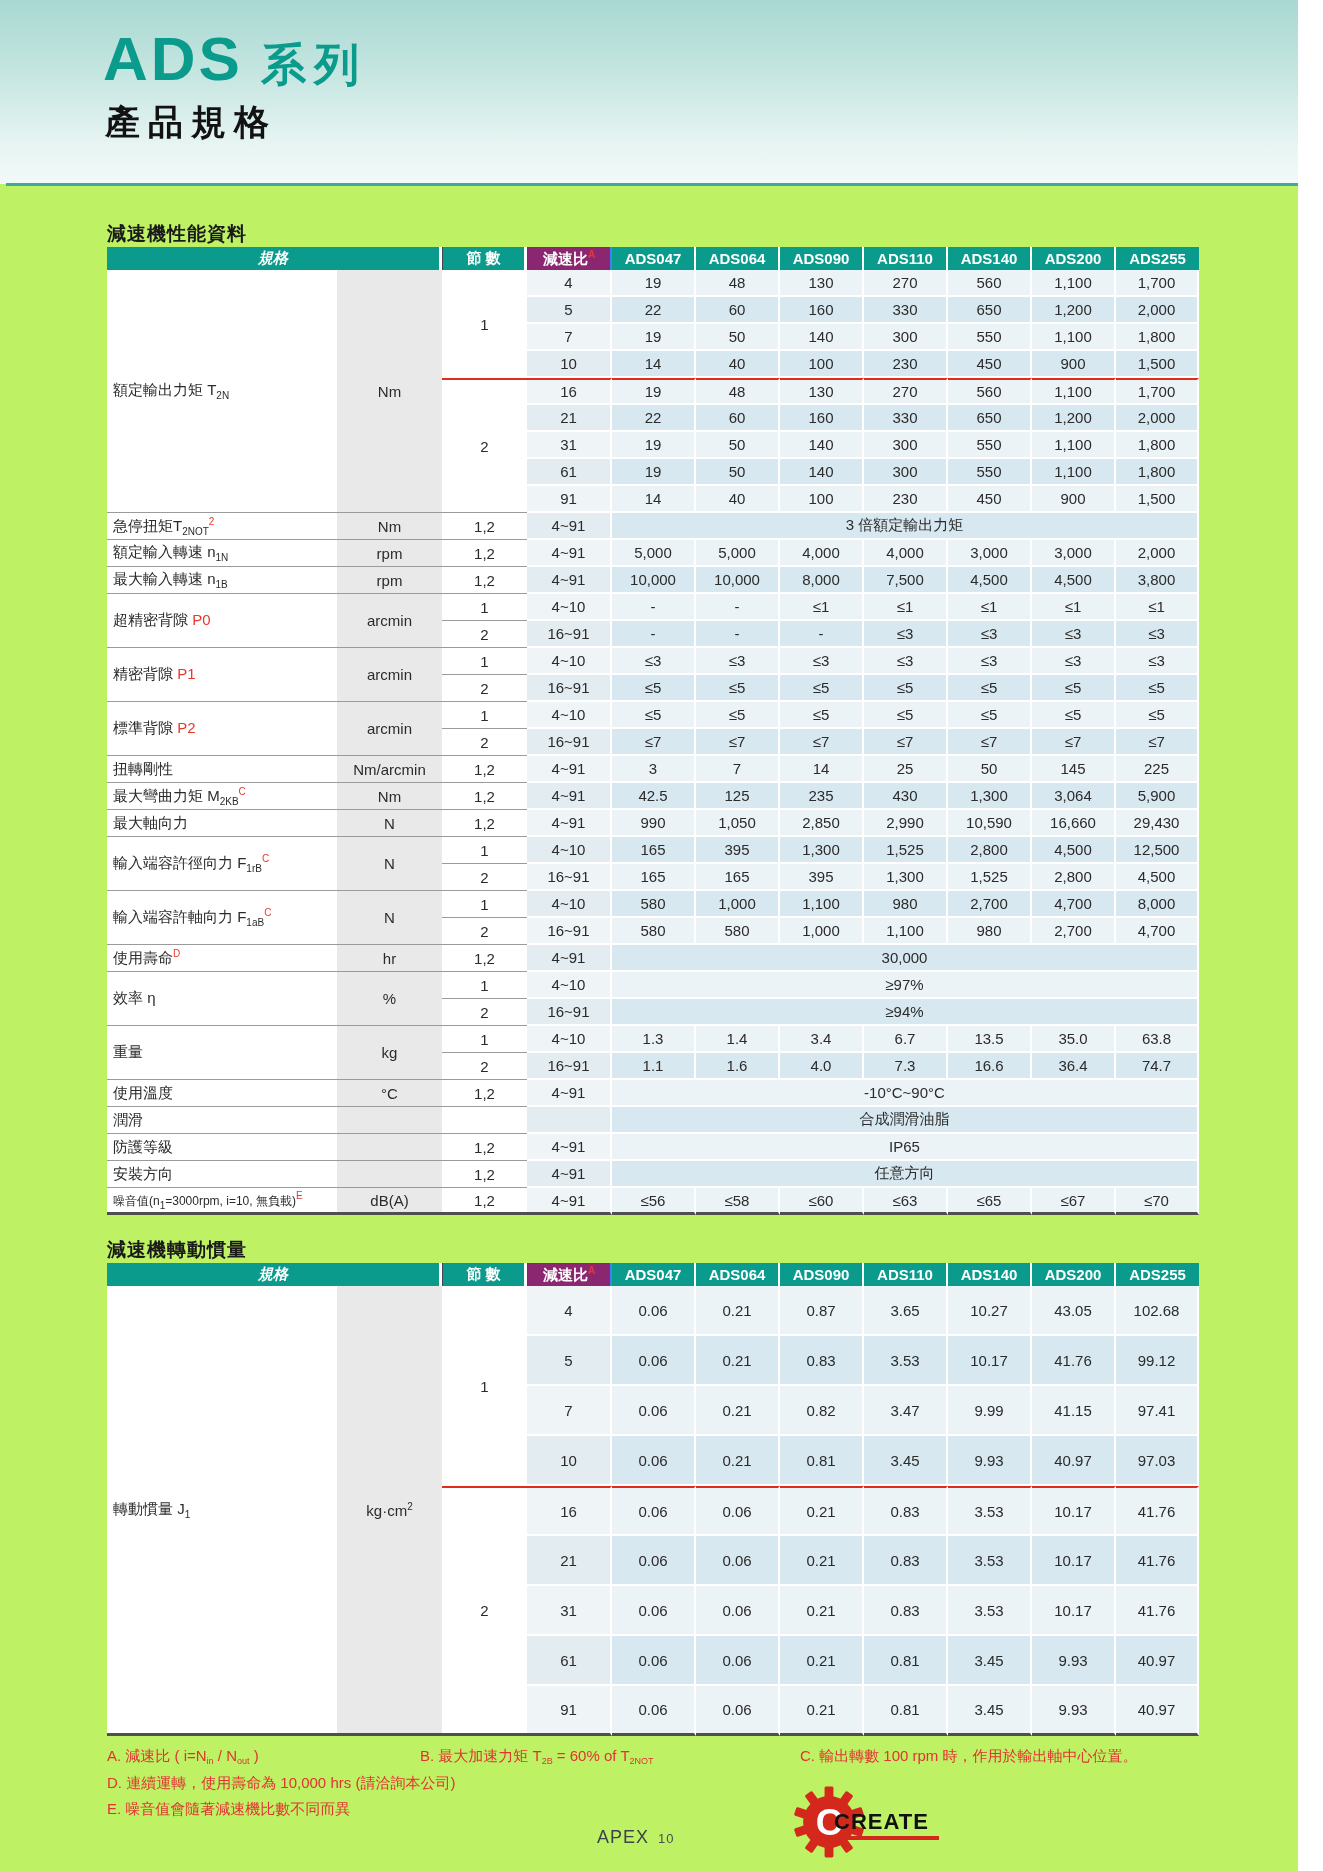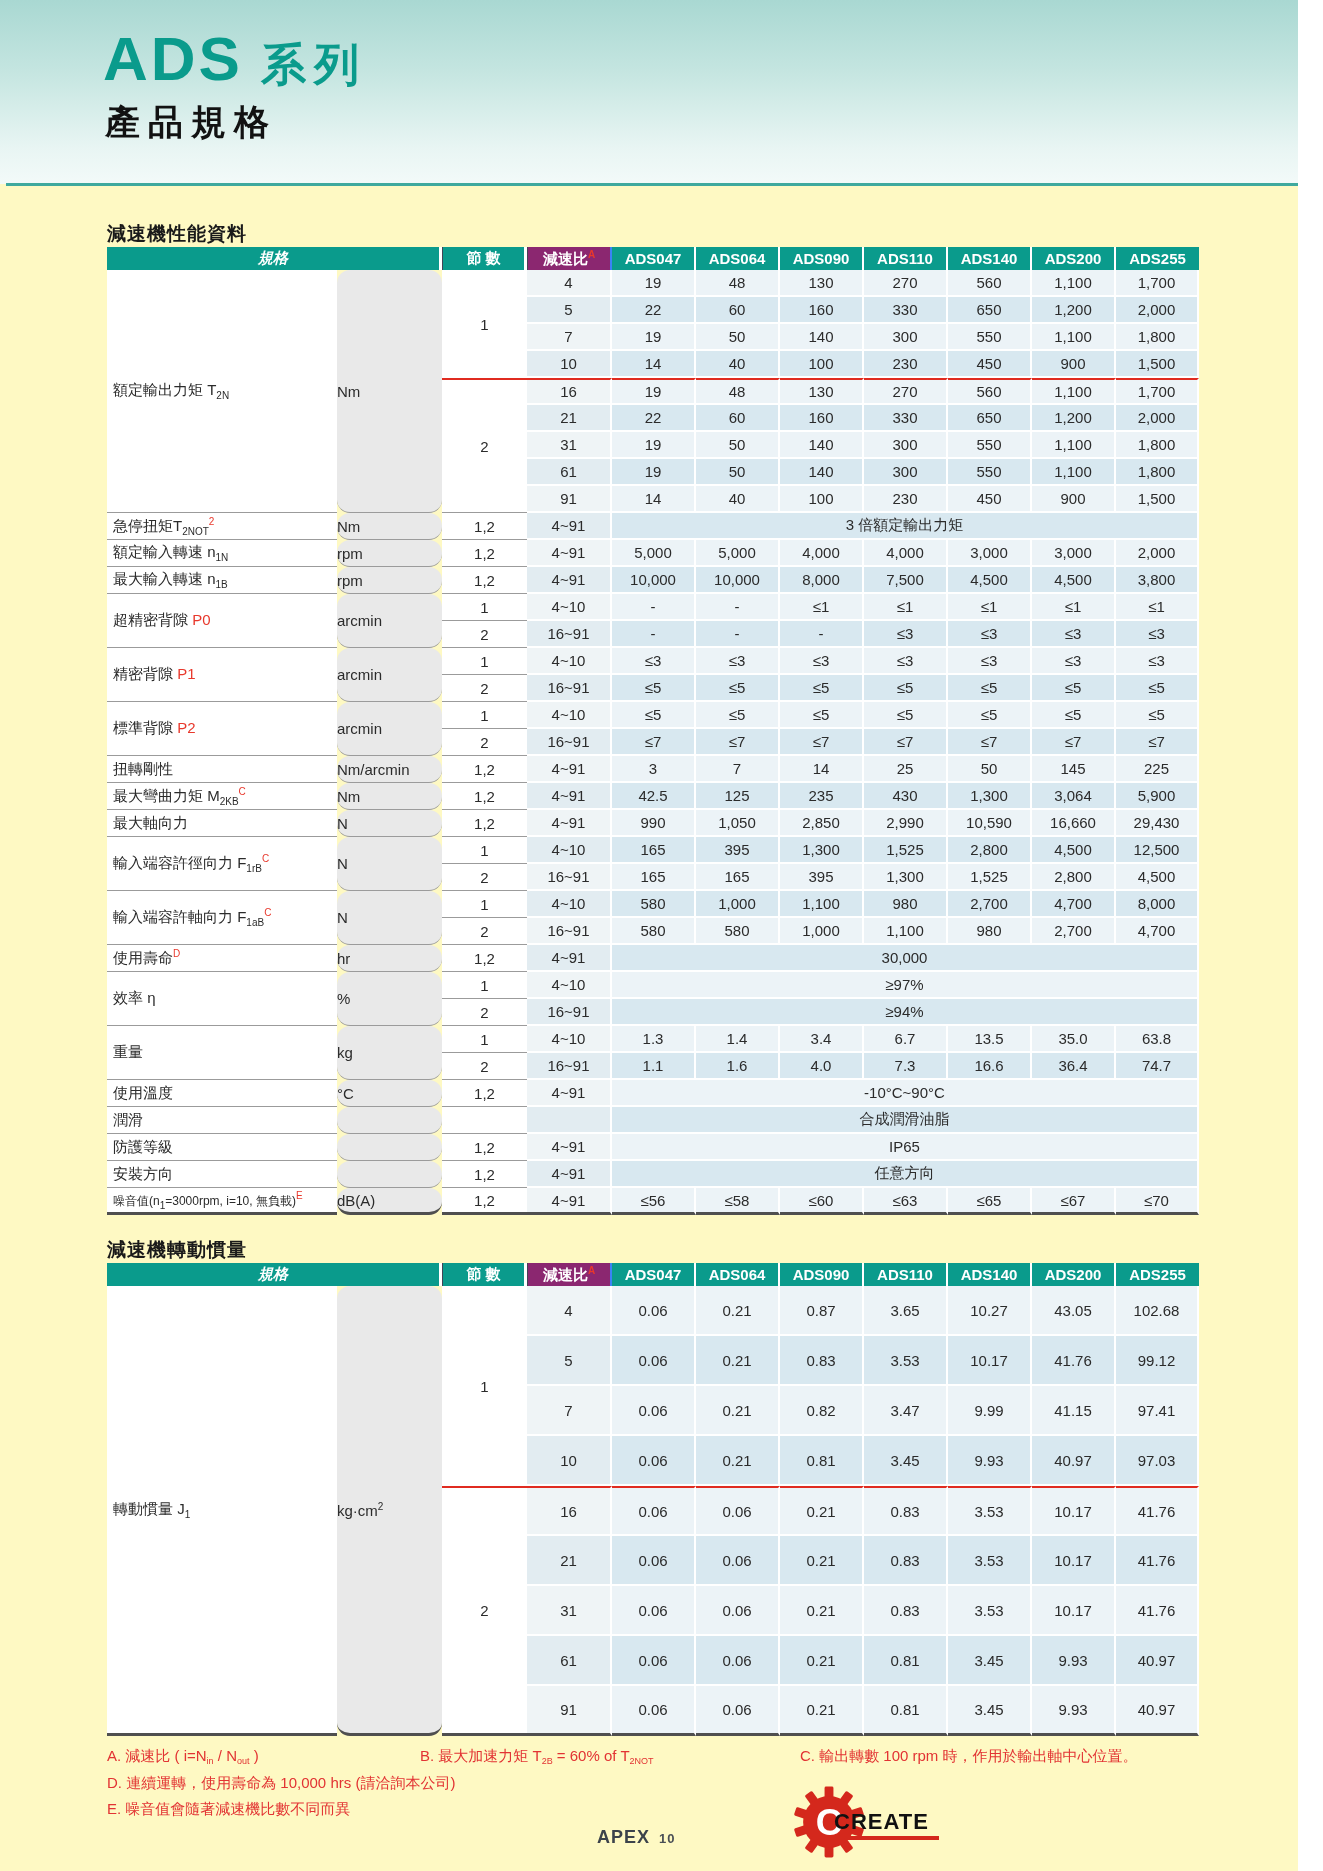--- a/index.html
+++ b/index.html
@@ -1,16 +1,16 @@
 <!DOCTYPE html>
 <html><head>
 <meta charset="utf-8">
 <style>
   html,body{margin:0;padding:0;background:#ffffff;}
-  .page{position:relative;width:1298px;height:1871px;background:#fef9c3;overflow:hidden;
+  .page{position:relative;width:1298px;height:1871px;background:#bef264;overflow:hidden;
         font-family:"Liberation Sans","DejaVu Sans",sans-serif;color:#222;}
 
   
   .hdr{position:absolute;left:0;top:0;width:1323px;height:184px;
        background:linear-gradient(180deg,#a9d8d2 0%,#c4e5e0 38%,#e8f5f3 80%,#f3faf9 100%);}
   .hdr-rule{position:absolute;left:6px;top:183px;width:1311px;height:3px;background:#3ea99e;}
   .ads{position:absolute;left:103px;top:28px;font-size:62px;font-weight:bold;color:#0a9b8c;letter-spacing:3px;line-height:1;}
   .ads .zh{font-size:45px;margin-left:18px;letter-spacing:8px;}
   .subt{position:absolute;left:105px;top:104px;font-size:35px;font-weight:bold;color:#121212;letter-spacing:8px;line-height:1;}
 
@@ -28,21 +28,21 @@
   table.spec thead tr{height:23px;}
   th{box-sizing:border-box;background:#0a9b8c;color:#fff;font-size:15px;font-weight:bold;padding:0;text-align:center;}
   th.hd-spec{border-right:3px solid #fff;font-style:italic;}
   th.hd-stage{border-left:1px solid #445;border-right:3px solid #fff;}
   th.hd-ratio{background:#8b2770;border-left:1px solid #445;border-right:2px solid #3b82f6;}
   th.hd-model{border-right:2px solid #fff;}
   th.hd-model:last-child{border-right:0;}
   td{box-sizing:border-box;padding:0;font-size:15px;color:#2b2b2b;}
   .lbl{text-align:left;padding-left:6px;background:#fff;white-space:nowrap;}
   .lbl-sm{font-size:12px;}
-  .unit{background:#e9e9e9;text-align:left;border-radius:13px;}
+  .unit{background:#e9e9e9;text-align:center;}
   .stg{background:#fff;text-align:center;}
   .rat,.val{text-align:center;border-right:2px solid #fff;border-bottom:2px solid #fff;}
   .rat.lt{background:#eff4f6;}  .rat.dk{background:#e2ecf1;}
   .val.lt{background:#ecf3f7;}  .val.dk{background:#d8e8f0;}
   .blk-end{border-bottom:1px solid #9b9b9b;}
   .stg-end{border-bottom:1px solid #9b9b9b;}
   .rl{border-top:2px solid #e02b20;}
   .tbl-end{border-bottom:3px solid #4f4f4f;}
   .sb{font-size:10px;vertical-align:-4px;}
   .sp{font-size:10px;vertical-align:6px;}
@@ -51,21 +51,21 @@
   
   .fn{position:absolute;font-size:15px;color:#e23333;white-space:nowrap;}
   .fn .sb{font-size:9px;vertical-align:-3px;}
   #fn-a{left:107px;top:1747px;}
   #fn-b{left:420px;top:1747px;}
   #fn-c{left:800px;top:1747px;}
   #fn-d{left:107px;top:1774px;}
   #fn-e{left:107px;top:1800px;}
 
   
-  .apex{position:absolute;left:597px;top:1827px;font-size:18px;font-weight:bold;color:#3c434b;letter-spacing:1px;}
+  .apex{position:absolute;left:597px;top:1827px;font-size:18px;font-weight:normal;color:#3c434b;letter-spacing:1px;}
   .apex .pg{font-size:13px;margin-left:9px;color:#4a4f55;}
   .logo{position:absolute;left:792px;top:1783px;width:200px;height:80px;}
   .logo svg{position:absolute;left:0;top:2px;}
   .create{position:absolute;left:38px;top:26px;font-size:22px;font-weight:bold;color:#111;
           letter-spacing:1px;border-bottom:4px solid #d4281c;padding:0 10px 1px 4px;}
   .company{position:absolute;left:900px;top:1797px;font-size:30px;font-weight:bold;color:#0d0d0d;white-space:nowrap;}
 </style>
 </head>
 <body>
 

